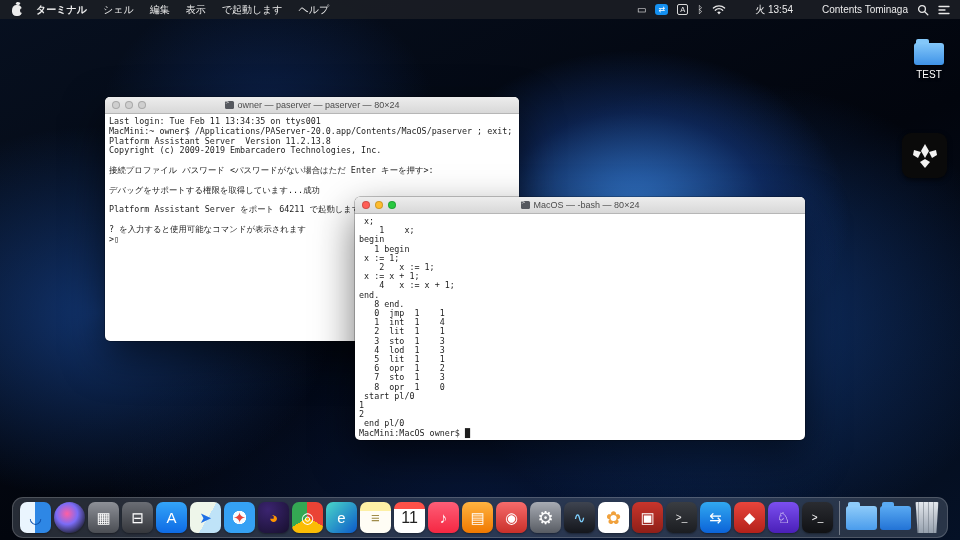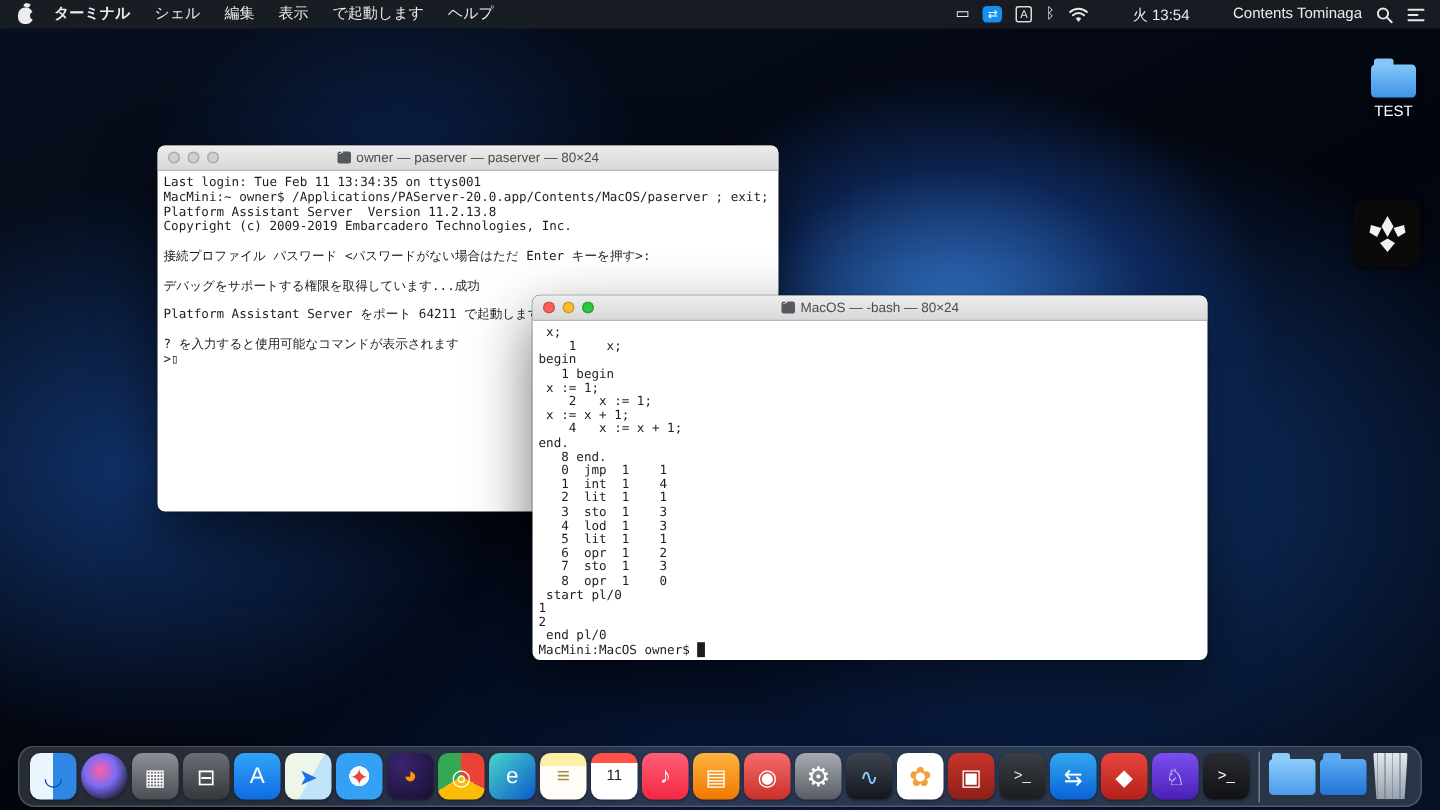--- a/index.html
+++ b/index.html
@@ -248,21 +248,21 @@
     <div class="dock-icon" style="background: conic-gradient(rgb(234, 67, 53) 0deg, rgb(234, 67, 53) 33%, rgb(251, 188, 5) 33%, rgb(251, 188, 5) 66%, rgb(52, 168, 83) 66%, rgb(52, 168, 83) 100%);">
       <span style="color: rgb(255, 255, 255);">◎</span>
     </div>
     <div class="dock-icon" style="background: linear-gradient(135deg, rgb(73, 215, 201), rgb(12, 89, 201));">
       <span style="color: rgb(255, 255, 255);">e</span>
     </div>
     <div class="dock-icon" style="background: linear-gradient(rgb(253, 240, 166) 0px, rgb(253, 240, 166) 28%, rgb(255, 253, 245) 28%);">
       <span style="color: rgb(160, 140, 74);">≡</span>
     </div>
     <div class="dock-icon" style="background: linear-gradient(rgb(255, 81, 72) 0px, rgb(255, 81, 72) 7px, rgb(255, 255, 255) 7px);">
-      <span style="color: rgb(34, 34, 34); font-size: 10px;">11</span>
+      <span style="color: rgb(34, 34, 34); font-size: 16px;">11</span>
     </div>
     <div class="dock-icon" style="background: linear-gradient(rgb(253, 94, 119), rgb(245, 39, 66));">
       <span>♪</span>
     </div>
     <div class="dock-icon" style="background: linear-gradient(rgb(255, 179, 64), rgb(240, 120, 0));">
       <span>▤</span>
     </div>
     <div class="dock-icon" style="background: linear-gradient(rgb(247, 107, 107), rgb(201, 48, 42));">
       <span>◉</span>
     </div>

